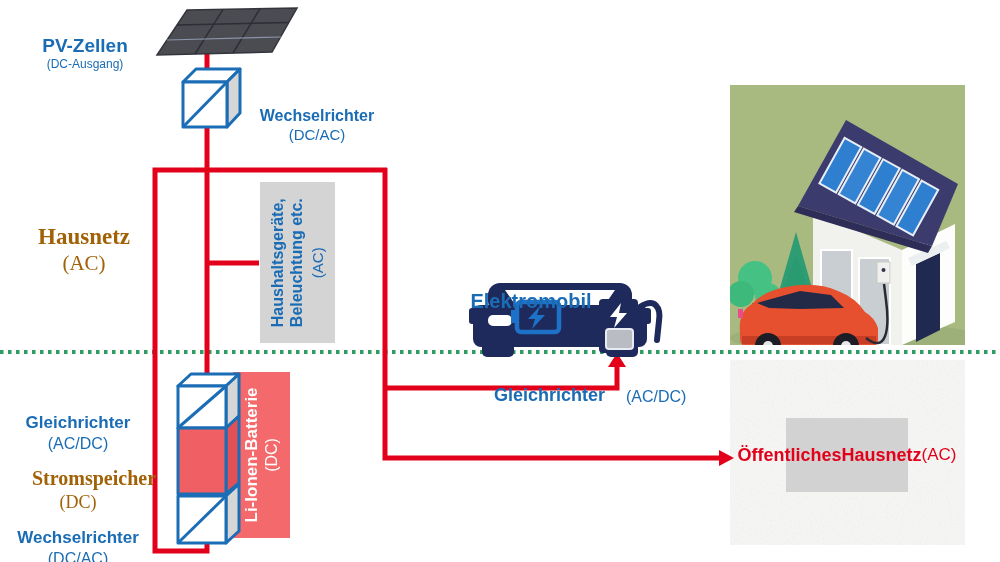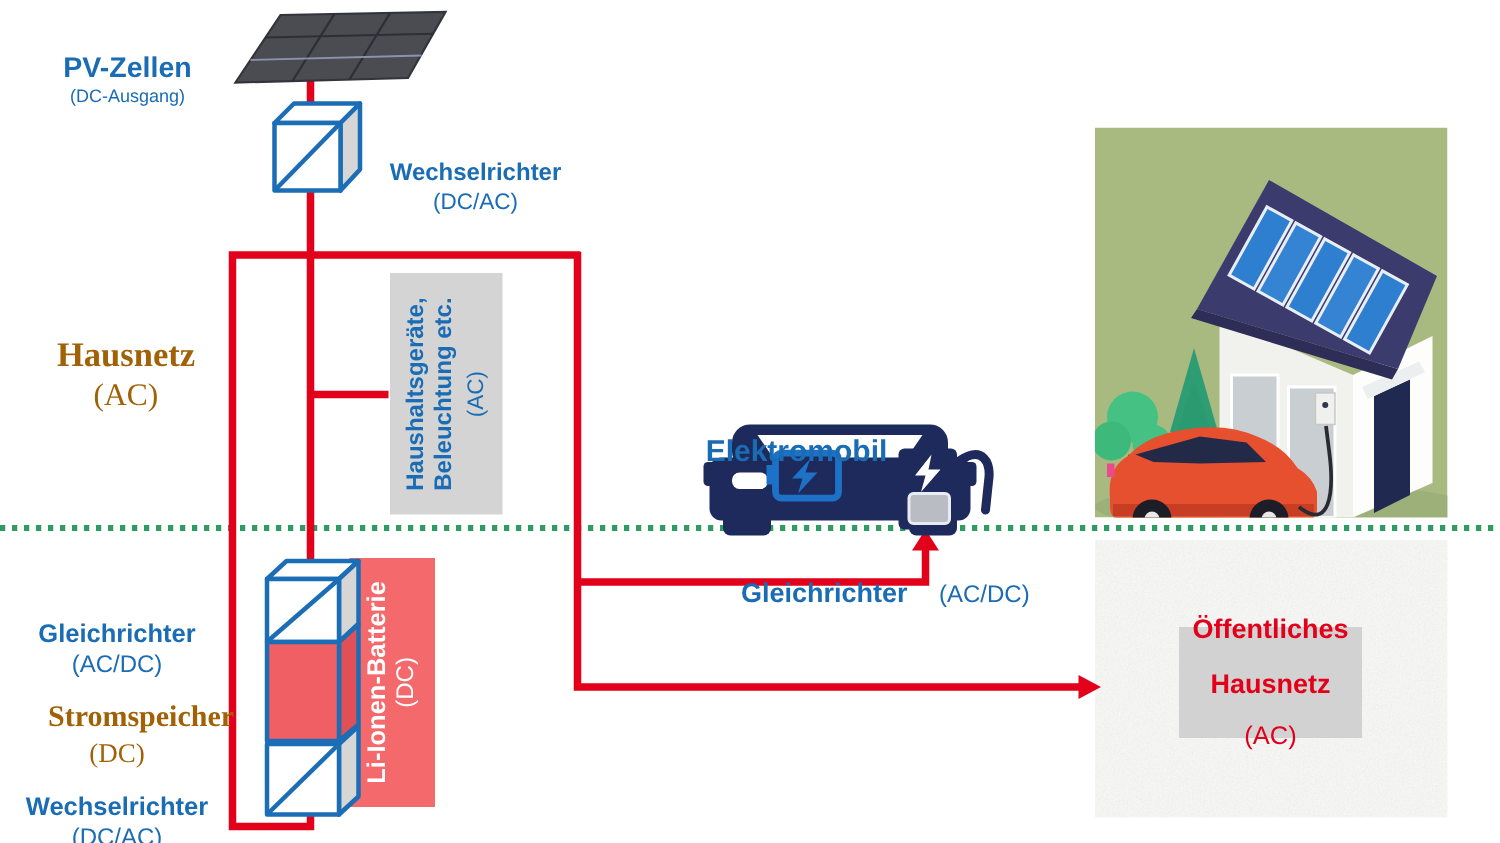--- a/index.html
+++ b/index.html
@@ -9,21 +9,21 @@
   svg{display:block;}
   .lbl{position:absolute;text-align:center;line-height:1.22;pointer-events:none;margin-top:26px;}
   .blue{color:#1a6cb5;}
   .red{color:#a16207;font-family:Liberation Serif, serif;}
   .b{font-weight:bold;}
   .box{position:absolute;display:flex;align-items:center;justify-content:center;}
   .rot{transform:rotate(-90deg);text-align:center;white-space:nowrap;line-height:1.18;}
   .appliances-box{left:260px;top:182px;width:75px;height:161px;background:#d4d4d4;z-index:2;}
   .battery-box{left:233px;top:372px;width:57px;height:166px;background:#f4696b;z-index:2;}
   .grid-box{left:786px;top:418px;width:122px;height:74px;background:#d2d2d2;z-index:2;
-            flex-direction:column;gap:14px;}
+            flex-direction:row;}
   .grid-box .line{font-weight:bold;color:#e2001a;font-size:18px;line-height:1.25;}
   .grid-box .sub{color:#e2001a;font-size:17px;line-height:1.2;}
   .z1{z-index:1;} .z3{z-index:3;} .z4{z-index:4;}
 </style>
 </head>
 <body>
 
 <div class="canvas">
 
   <svg class="abs z1" style="left:730px;top:85px;" width="235" height="260" viewBox="730 85 235 260">

